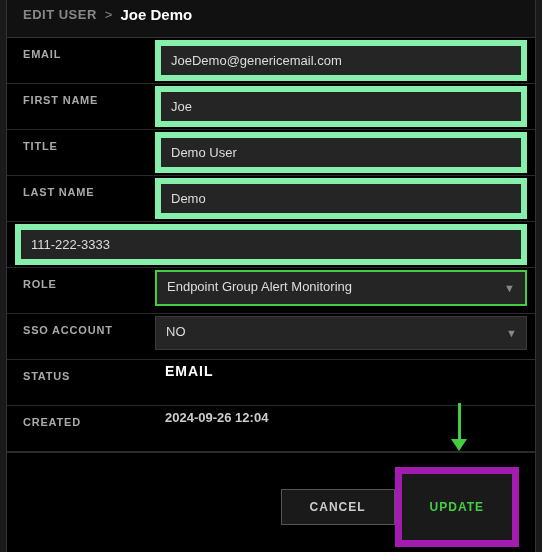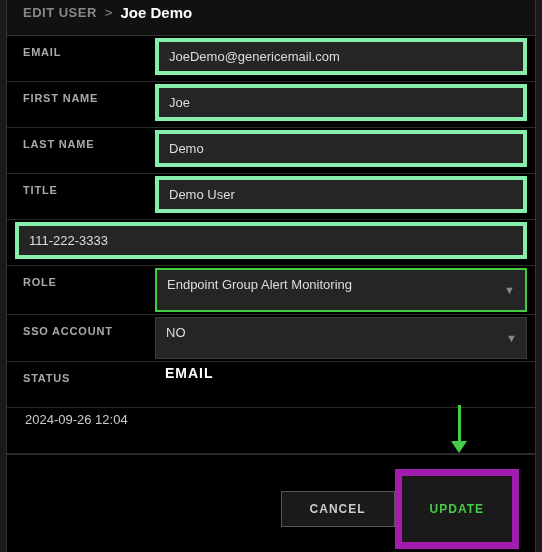--- a/index.html
+++ b/index.html
@@ -78,39 +78,39 @@
       padding: 10px 16px;
     }
 
     .field-value {
       flex: 1;
       padding: 2px 8px;
     }
 
     .field-input {
       background: #252525;
-      border: 4px solid #86efac;
+      border: 6px solid #86efac;
       color: #ddd;
       font-size: 13px;
       padding: 7px 10px;
       width: 100%;
       outline: none;
     }
 
     .field-select-wrapper {
       position: relative;
       width: 100%;
     }
 
     .field-select {
       background: #252525;
       border: 1px solid #3a3a3a;
       color: #ddd;
       font-size: 13px;
-      padding: 7px 30px 18px 10px;
+      padding: 7px 30px 10px 10px;
       width: 100%;
       outline: none;
       appearance: none;
       -webkit-appearance: none;
       cursor: pointer;
     }
 
     .select-arrow {
       position: absolute;
       right: 10px;
@@ -138,20 +138,21 @@
       font-size: 14px;
       font-weight: bold;
       letter-spacing: 1px;
       padding: 10px 10px;
     }
 
     .created-value {
       color: #ccc;
       font-size: 13px;
       padding: 10px 10px;
+      font-weight: bold;
     }
 
     .modal-footer {
       display: flex;
       justify-content: flex-end;
       align-items: center;
       padding: 14px 16px;
       gap: 0;
       border-top: 1px solid #2a2a2a;
       position: relative;
@@ -224,30 +225,30 @@
     </div>
 
     <div class="field-row">
       <span class="field-label">FIRST NAME</span>
       <div class="field-value">
         <input class="field-input" type="text" value="Joe" style="">
       </div>
     </div>
 
     <div class="field-row">
+      <span class="field-label">TITLE</span>
+      <div class="field-value">
+        <input class="field-input" type="text" value="Demo User" style="">
+      </div>
+    </div>
+
+    <div class="field-row">
       <span class="field-label">LAST NAME</span>
       <div class="field-value">
         <input class="field-input" type="text" value="Demo" style="">
-      </div>
-    </div>
-
-    <div class="field-row">
-      <span class="field-label">TITLE</span>
-      <div class="field-value">
-        <input class="field-input" type="text" value="Demo User" style="">
       </div>
     </div>
 
     <div class="field-row">
       <div class="field-value">
         <input class="field-input" type="text" value="111-222-3333" style="">
       </div>
     </div>
 
     <div class="field-row role-highlighted">
@@ -275,20 +276,21 @@
     </div>
 
     <div class="field-row">
       <span class="field-label">STATUS</span>
       <div class="field-value">
         <span class="status-value">EMAIL</span>
       </div>
     </div>
 
     <div class="field-row">
+      <span class="field-label">CREATED</span>
       <div class="field-value">
         <span class="created-value">2024-09-26 12:04</span>
       </div>
     </div>
 
   </div>
 
   <div class="modal-footer">
     <div class="arrow-container">
       <div class="arrow-line"></div>

